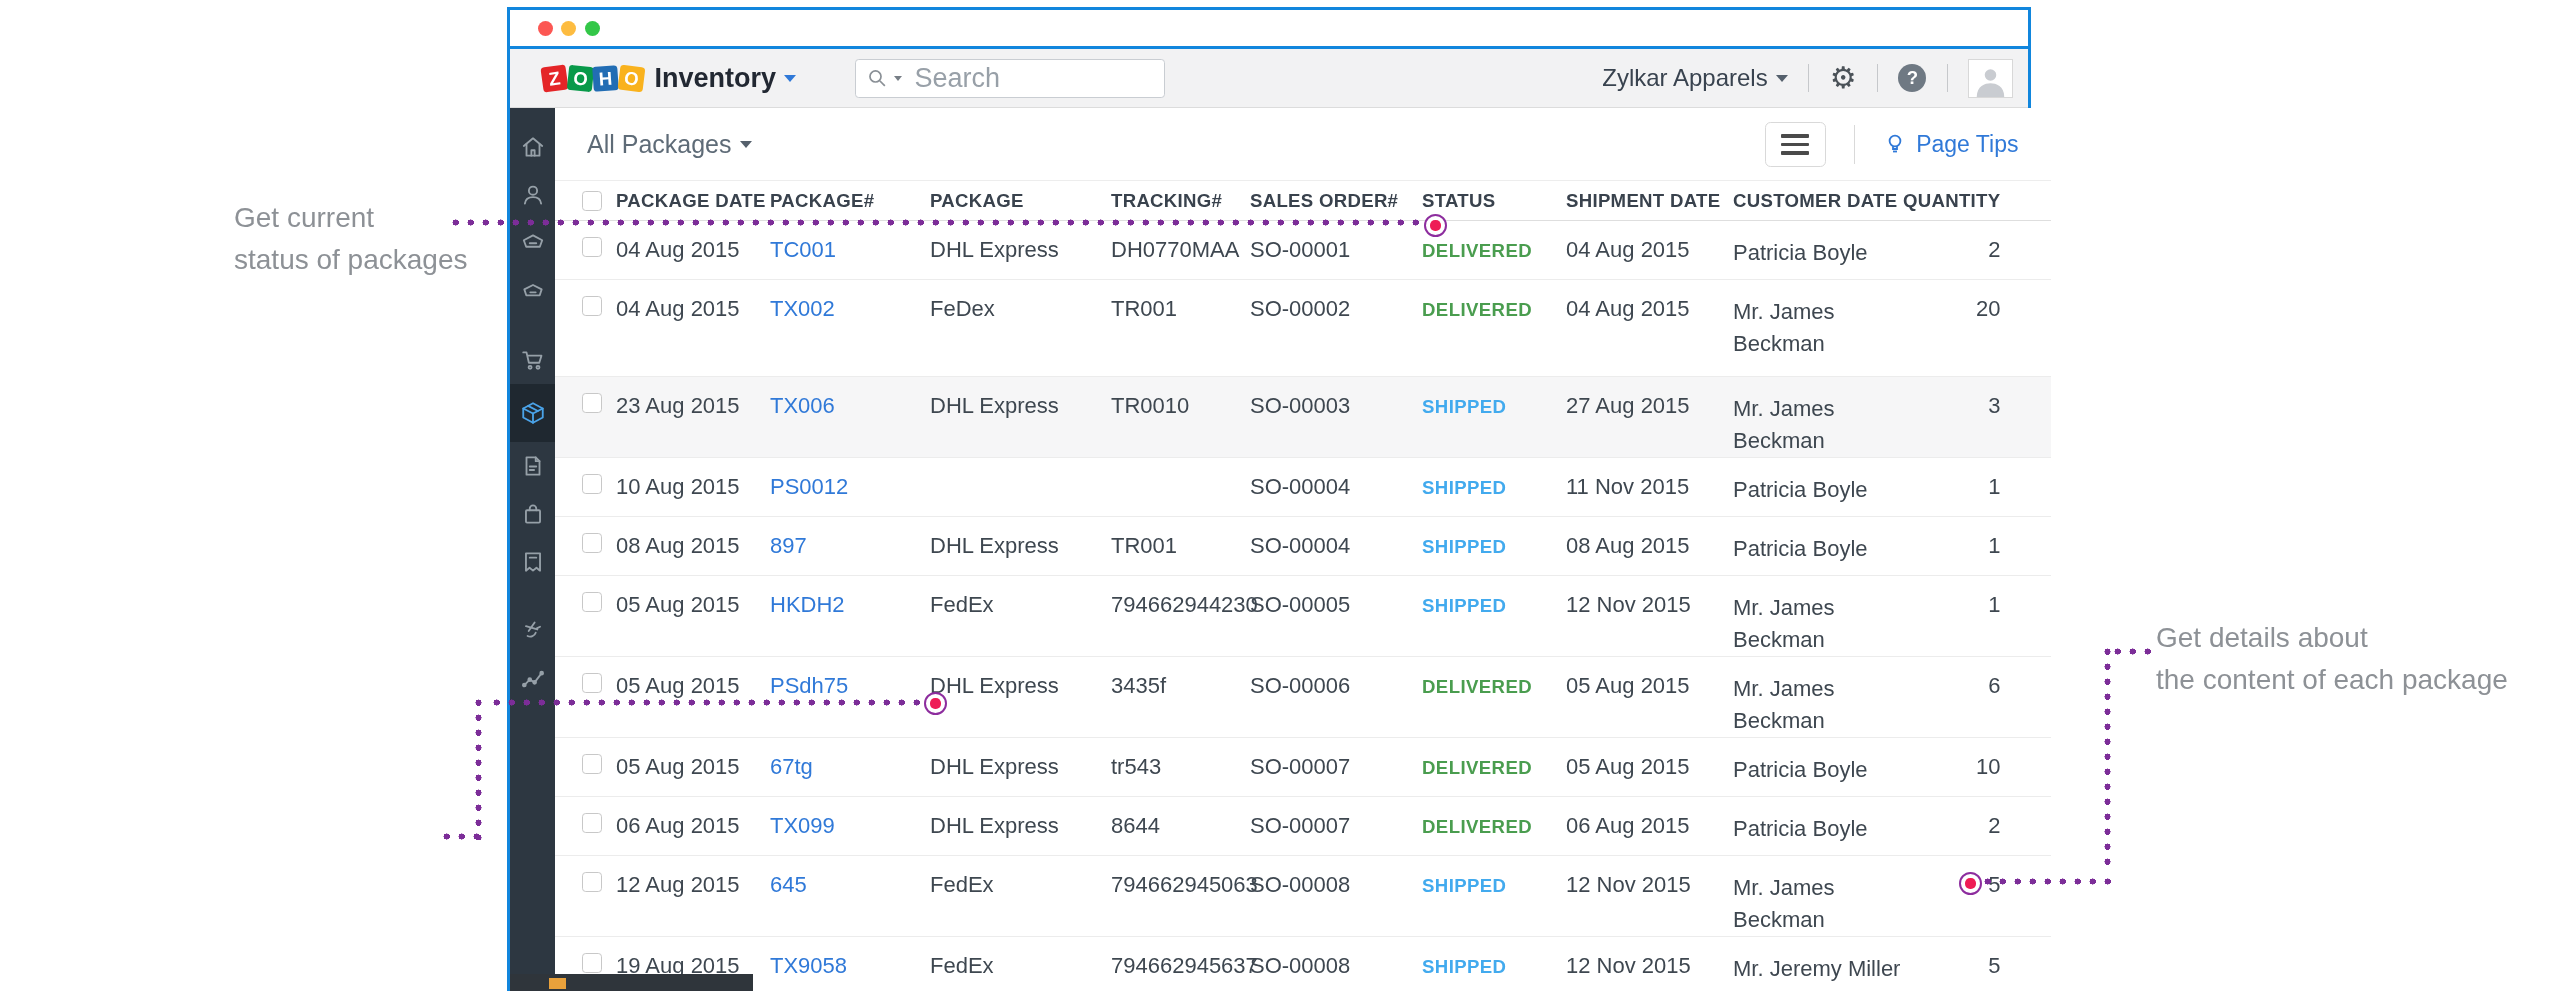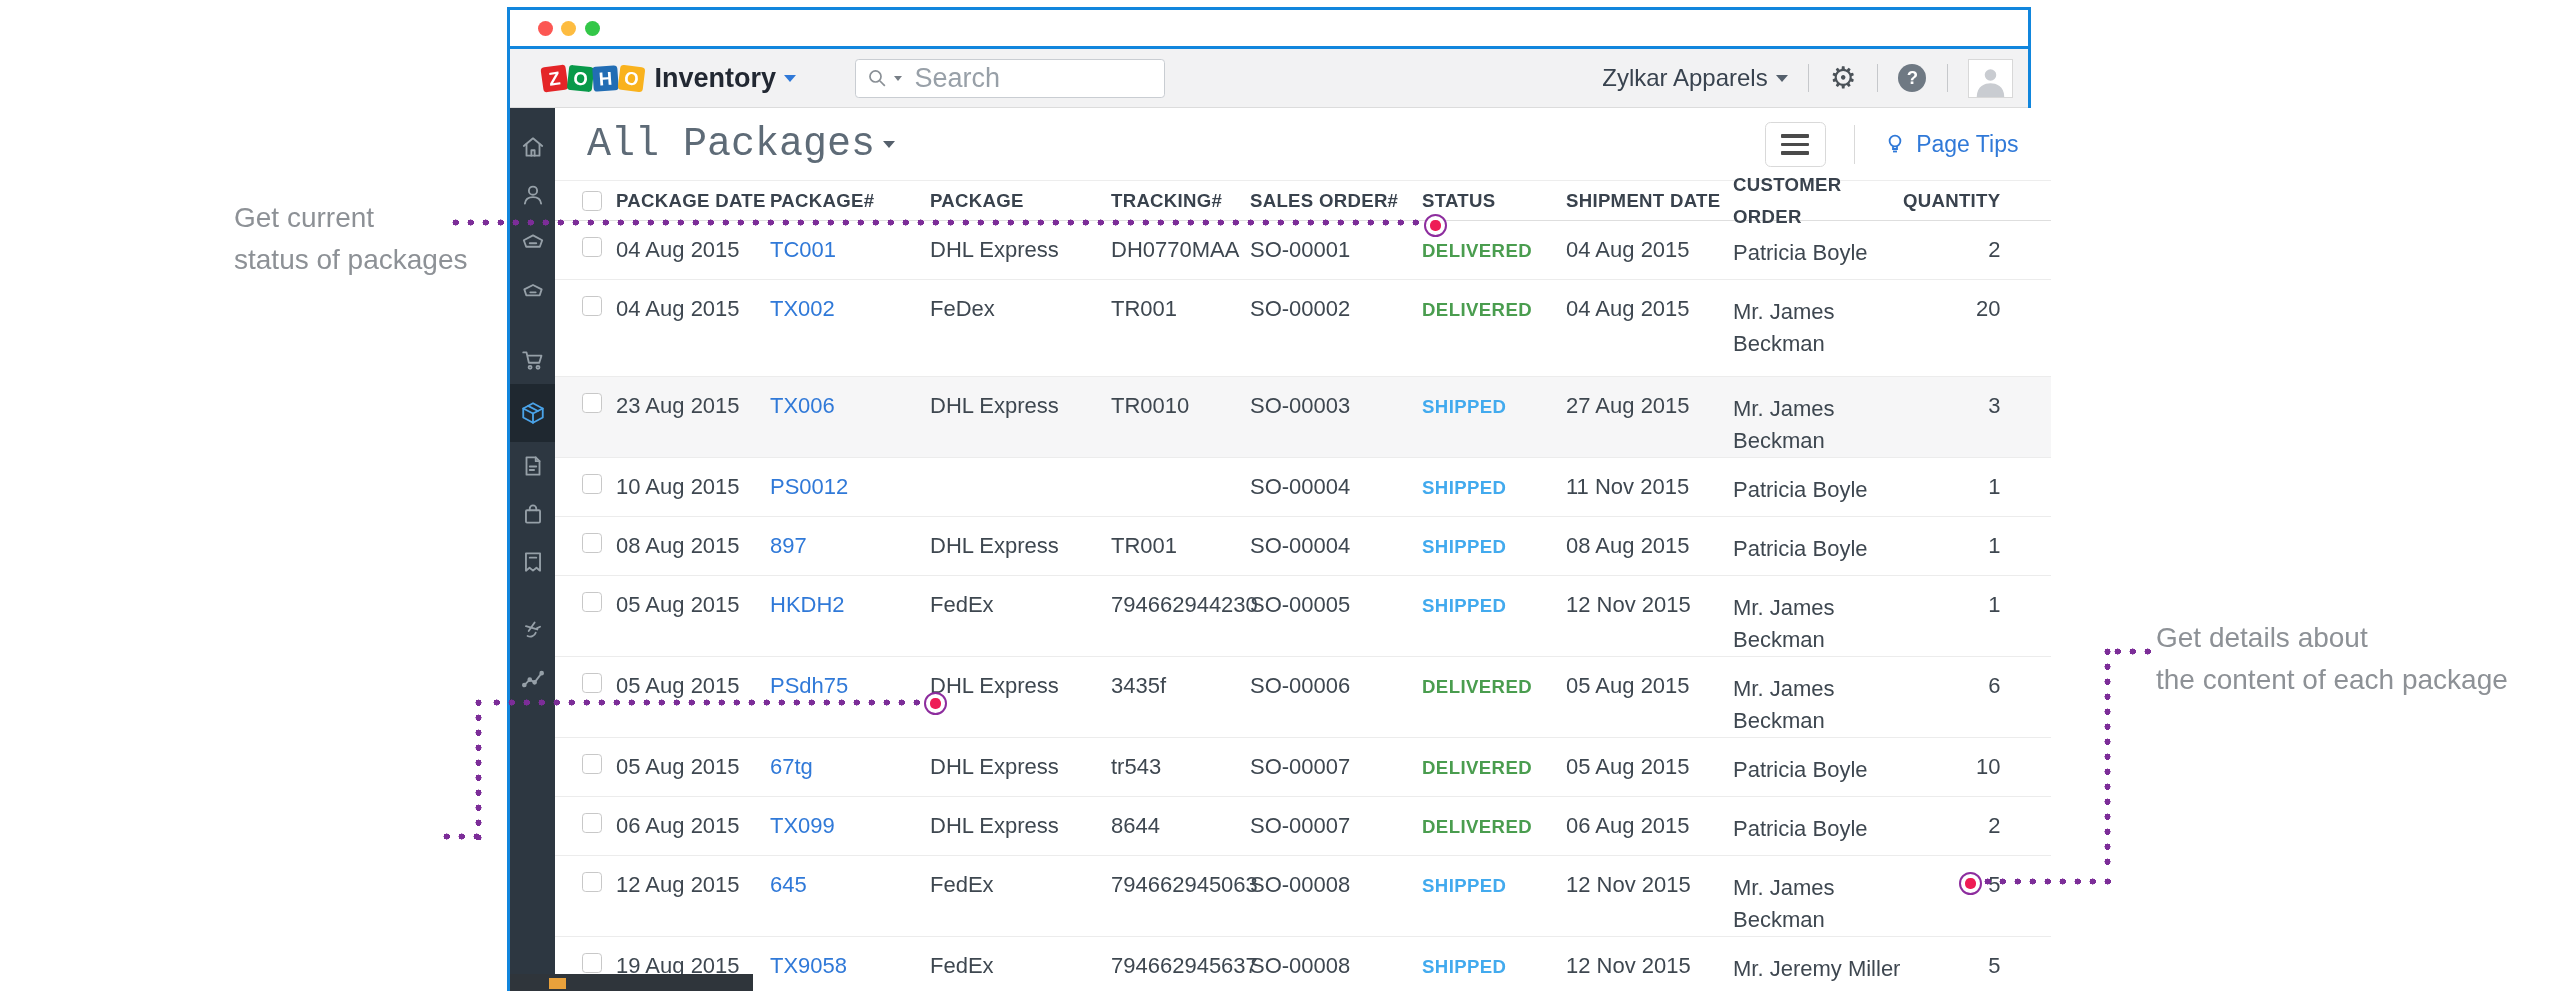--- a/index.html
+++ b/index.html
@@ -46,21 +46,21 @@
   .main { display:flex; height:929px; }
   .sidebar { width:45px; background:#2d3741; padding-top:15px; flex-shrink:0; }
   .side-item { width:45px; height:48px; display:flex; align-items:center; justify-content:center;
                color:#96a0a8; cursor:pointer; }
   .side-item.gap { margin-top:20.4px; }
   .side-item.active { background:#1f2830; color:#4aa3e8; height:58px; }
   .side-item svg { width:26px; height:26px; }
 
   .content { flex:1; background:#fff; display:flex; flex-direction:column; }
   .content-header { height:72px; display:flex; align-items:center; padding:0 33px 0 32px; }
-  .page-title { font-size:40px; color:#5e6b77;font-family:Liberation Mono, monospace; }
+  .page-title { font-size:25px; color:#5e6b77; }
   .hamburger { width:61px; height:45px; border:0.9px solid #d9d9d9; border-radius:5.6px; background:#fff;
                display:flex; flex-direction:column; align-items:center; justify-content:center; gap:4.6px;
                margin-left:auto; cursor:pointer; }
   .hamburger span { width:28px; height:3.7px; background:#4a4a4a; border-radius:0.9px; }
   .ch-div { width:0.9px; height:39px; background:#d9d9d9; margin:0 28px; }
   .page-tips { display:flex; align-items:center; gap:9.3px; color:#3079d8; font-size:23px; cursor:pointer; }
 
   
   .thead { display:flex; align-items:center; height:41px; border-top:0.9px solid #ededed;
            border-bottom:0.9px solid #dedede; font-size:18.6px; font-weight:bold; color:#39424d;
@@ -269,21 +269,21 @@
           <span class="c-check">
               <span class="checkbox"></span>
             </span>
           <span class="c-date">PACKAGE DATE</span>
           <span class="c-pkg">PACKAGE#</span>
           <span class="c-carrier">PACKAGE</span>
           <span class="c-track">TRACKING#</span>
           <span class="c-so">SALES ORDER#</span>
           <span class="c-status">STATUS</span>
           <span class="c-ship">SHIPMENT DATE</span>
-          <span class="c-cust">CUSTOMER ORDER</span>
+          <span class="c-cust">CUSTOMER DATE</span>
           <span class="c-qty">QUANTITY</span>
         </div>
 
         <div>
     <div class="tr">
       <span class="c-check">
                 <span class="checkbox"></span>
               </span>
       <span class="c-date">04 Aug 2015</span>
       <span class="c-pkg"><a class="pkg-link" href="#">TC001</a></span>

